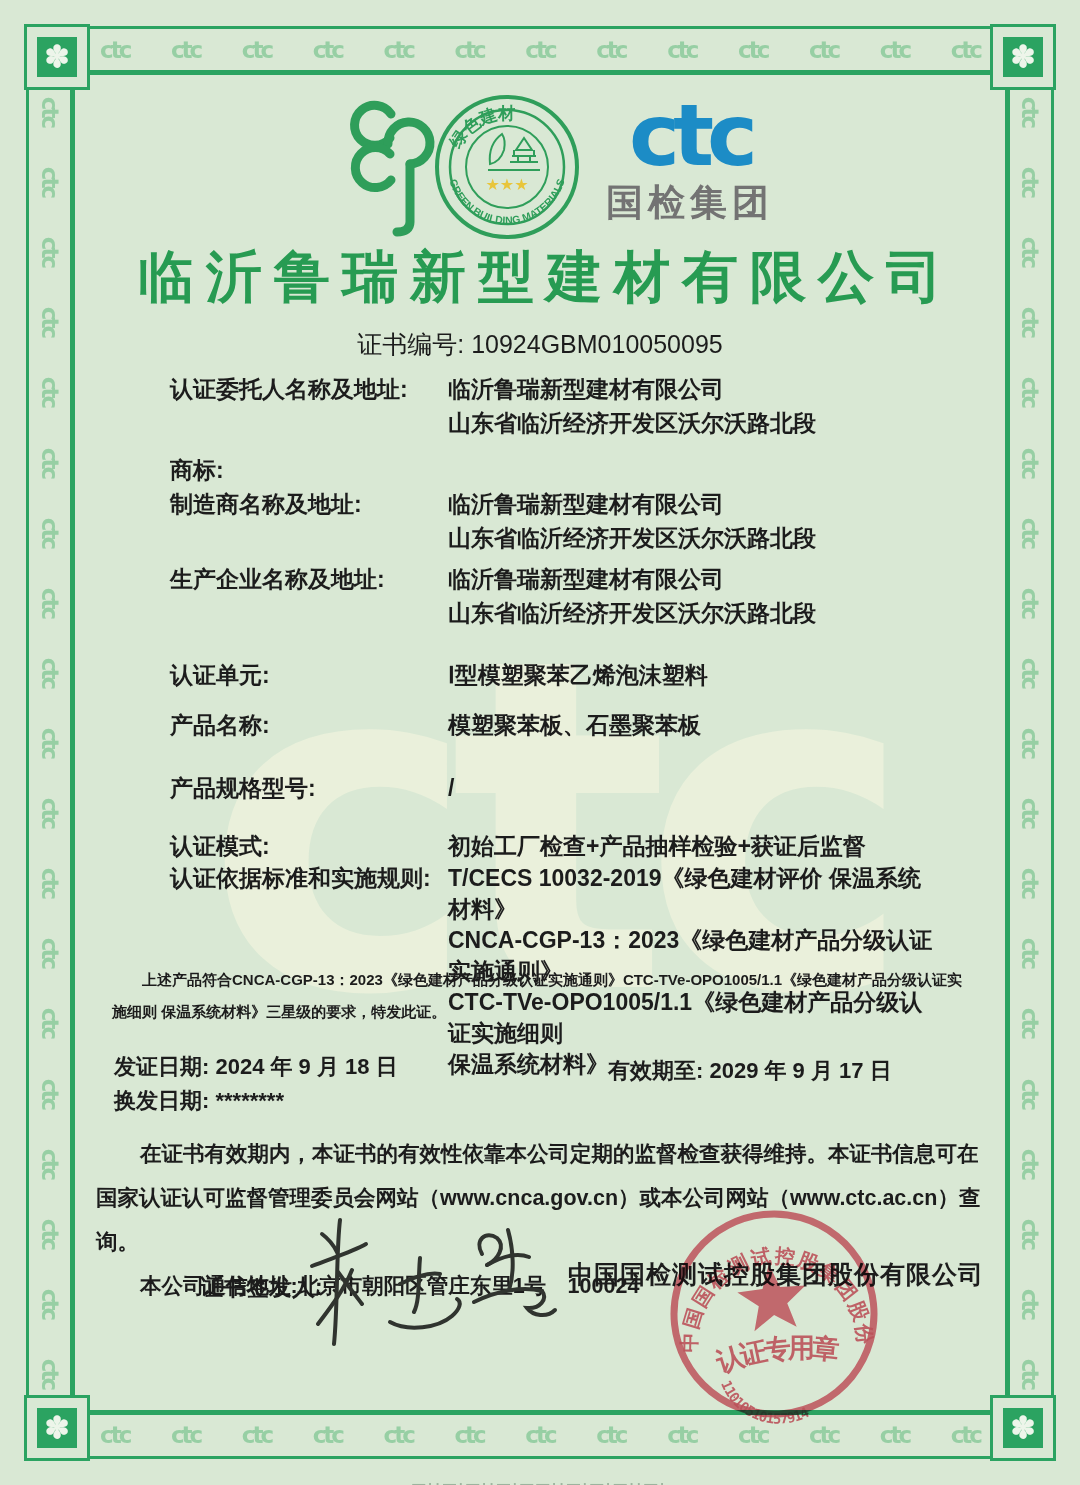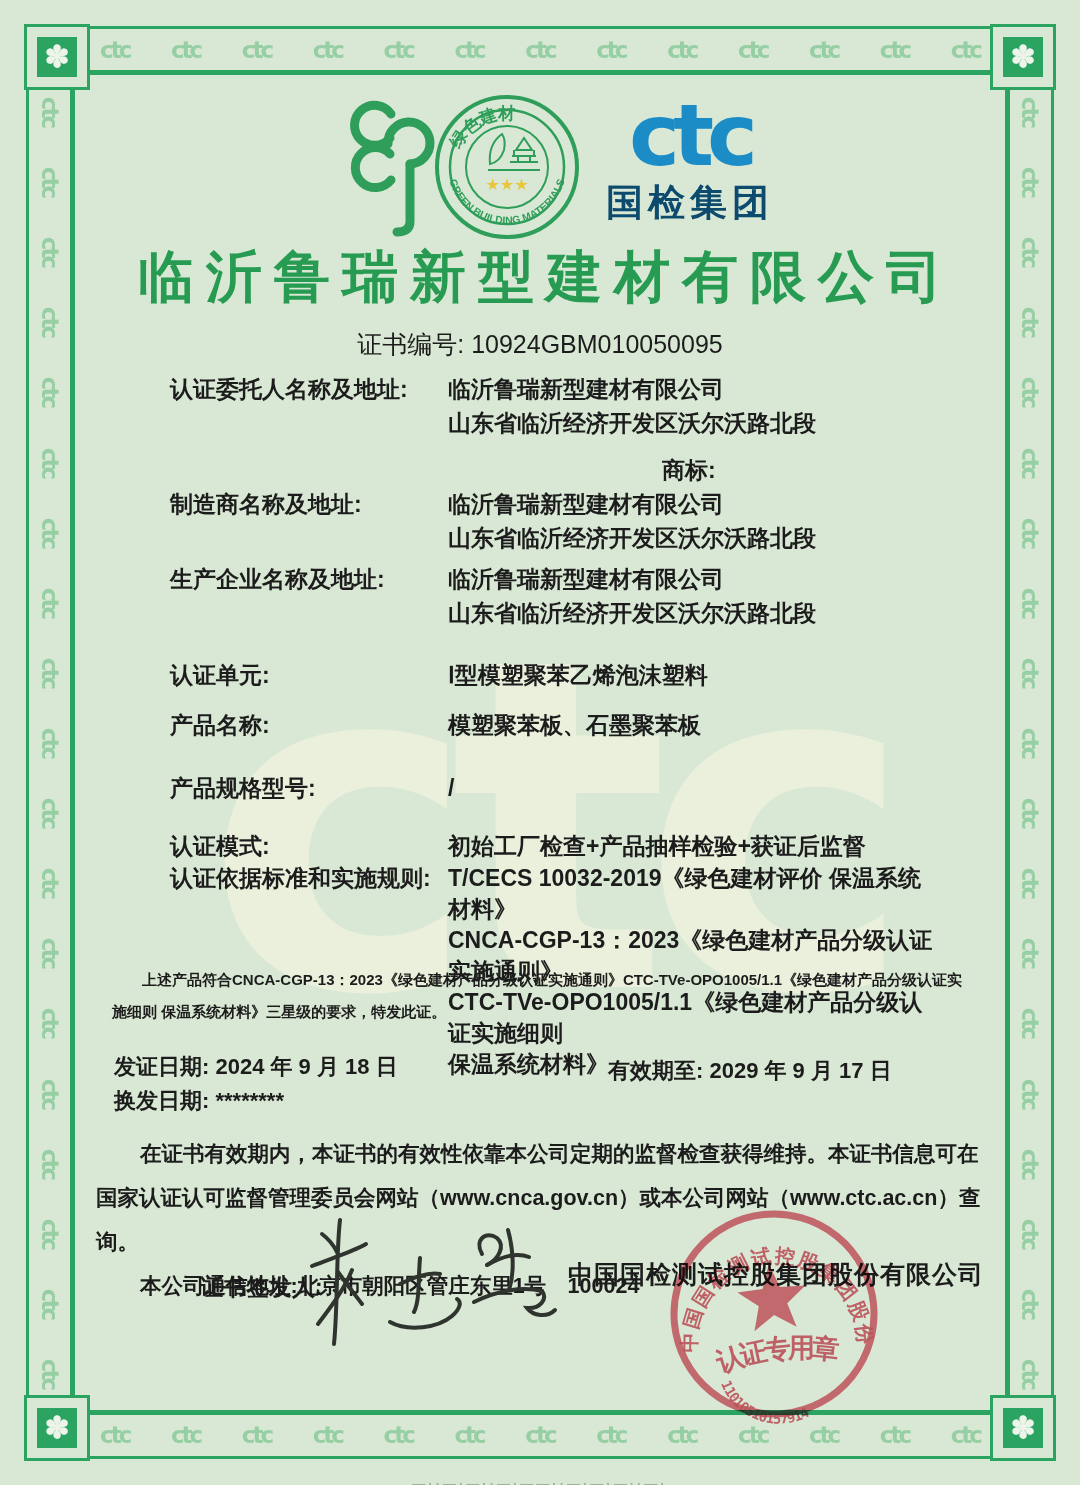--- a/index.html
+++ b/index.html
@@ -47,37 +47,37 @@
   
   .logos{position:absolute;left:0;top:0;width:100%;z-index:2;}
   .gp-logo{position:absolute;left:338px;top:98px;}
   .badge{position:absolute;left:432px;top:92px;}
   .ctc-block{position:absolute;left:606px;top:96px;text-align:center;}
   .ctc-word{
     font-family:"DejaVu Sans",sans-serif;
     font-size:86px;font-weight:900;line-height:.92;
     color:#1c8cc6;letter-spacing:-7px;
   }
-  .ctc-sub{font-size:37px;font-weight:700;color:#0c4a6e;letter-spacing:5px;margin-top:3px;}
+  .ctc-sub{font-size:37px;font-weight:700;color:#737373;letter-spacing:5px;margin-top:3px;}
   
   .title{
     position:absolute;top:240px;left:0;width:100%;z-index:2;
     text-align:center;font-size:56px;font-weight:800;
     color:#279b52;letter-spacing:12px;text-indent:12px;
   }
   .cert-no{
     position:absolute;top:328px;left:0;width:100%;z-index:2;
     text-align:center;font-size:25px;font-weight:400;
   }
   
   .fields{position:absolute;left:170px;top:372px;width:770px;z-index:2;}
   .field-row{display:flex;}
   .field-label{flex:none;width:278px;font-size:23px;font-weight:700;line-height:34px;}
   .field-value{font-size:23px;font-weight:700;line-height:34px;}
-  .fr1{margin-top:13px;justify-content:flex-end;}
+  .fr1{margin-top:13px;}
   .fr3{margin-top:7px;}
   .fr4{margin-top:28px;}
   .fr5{margin-top:16px;}
   .fr6{margin-top:29px;}
   .fr7{margin-top:24px;}
   .fr8 .field-label,.fr8 .field-value{line-height:31px;}
   
   .statement{
     position:absolute;left:112px;top:964px;width:858px;z-index:2;
     font-size:15px;font-weight:700;line-height:32px;text-indent:30px;

